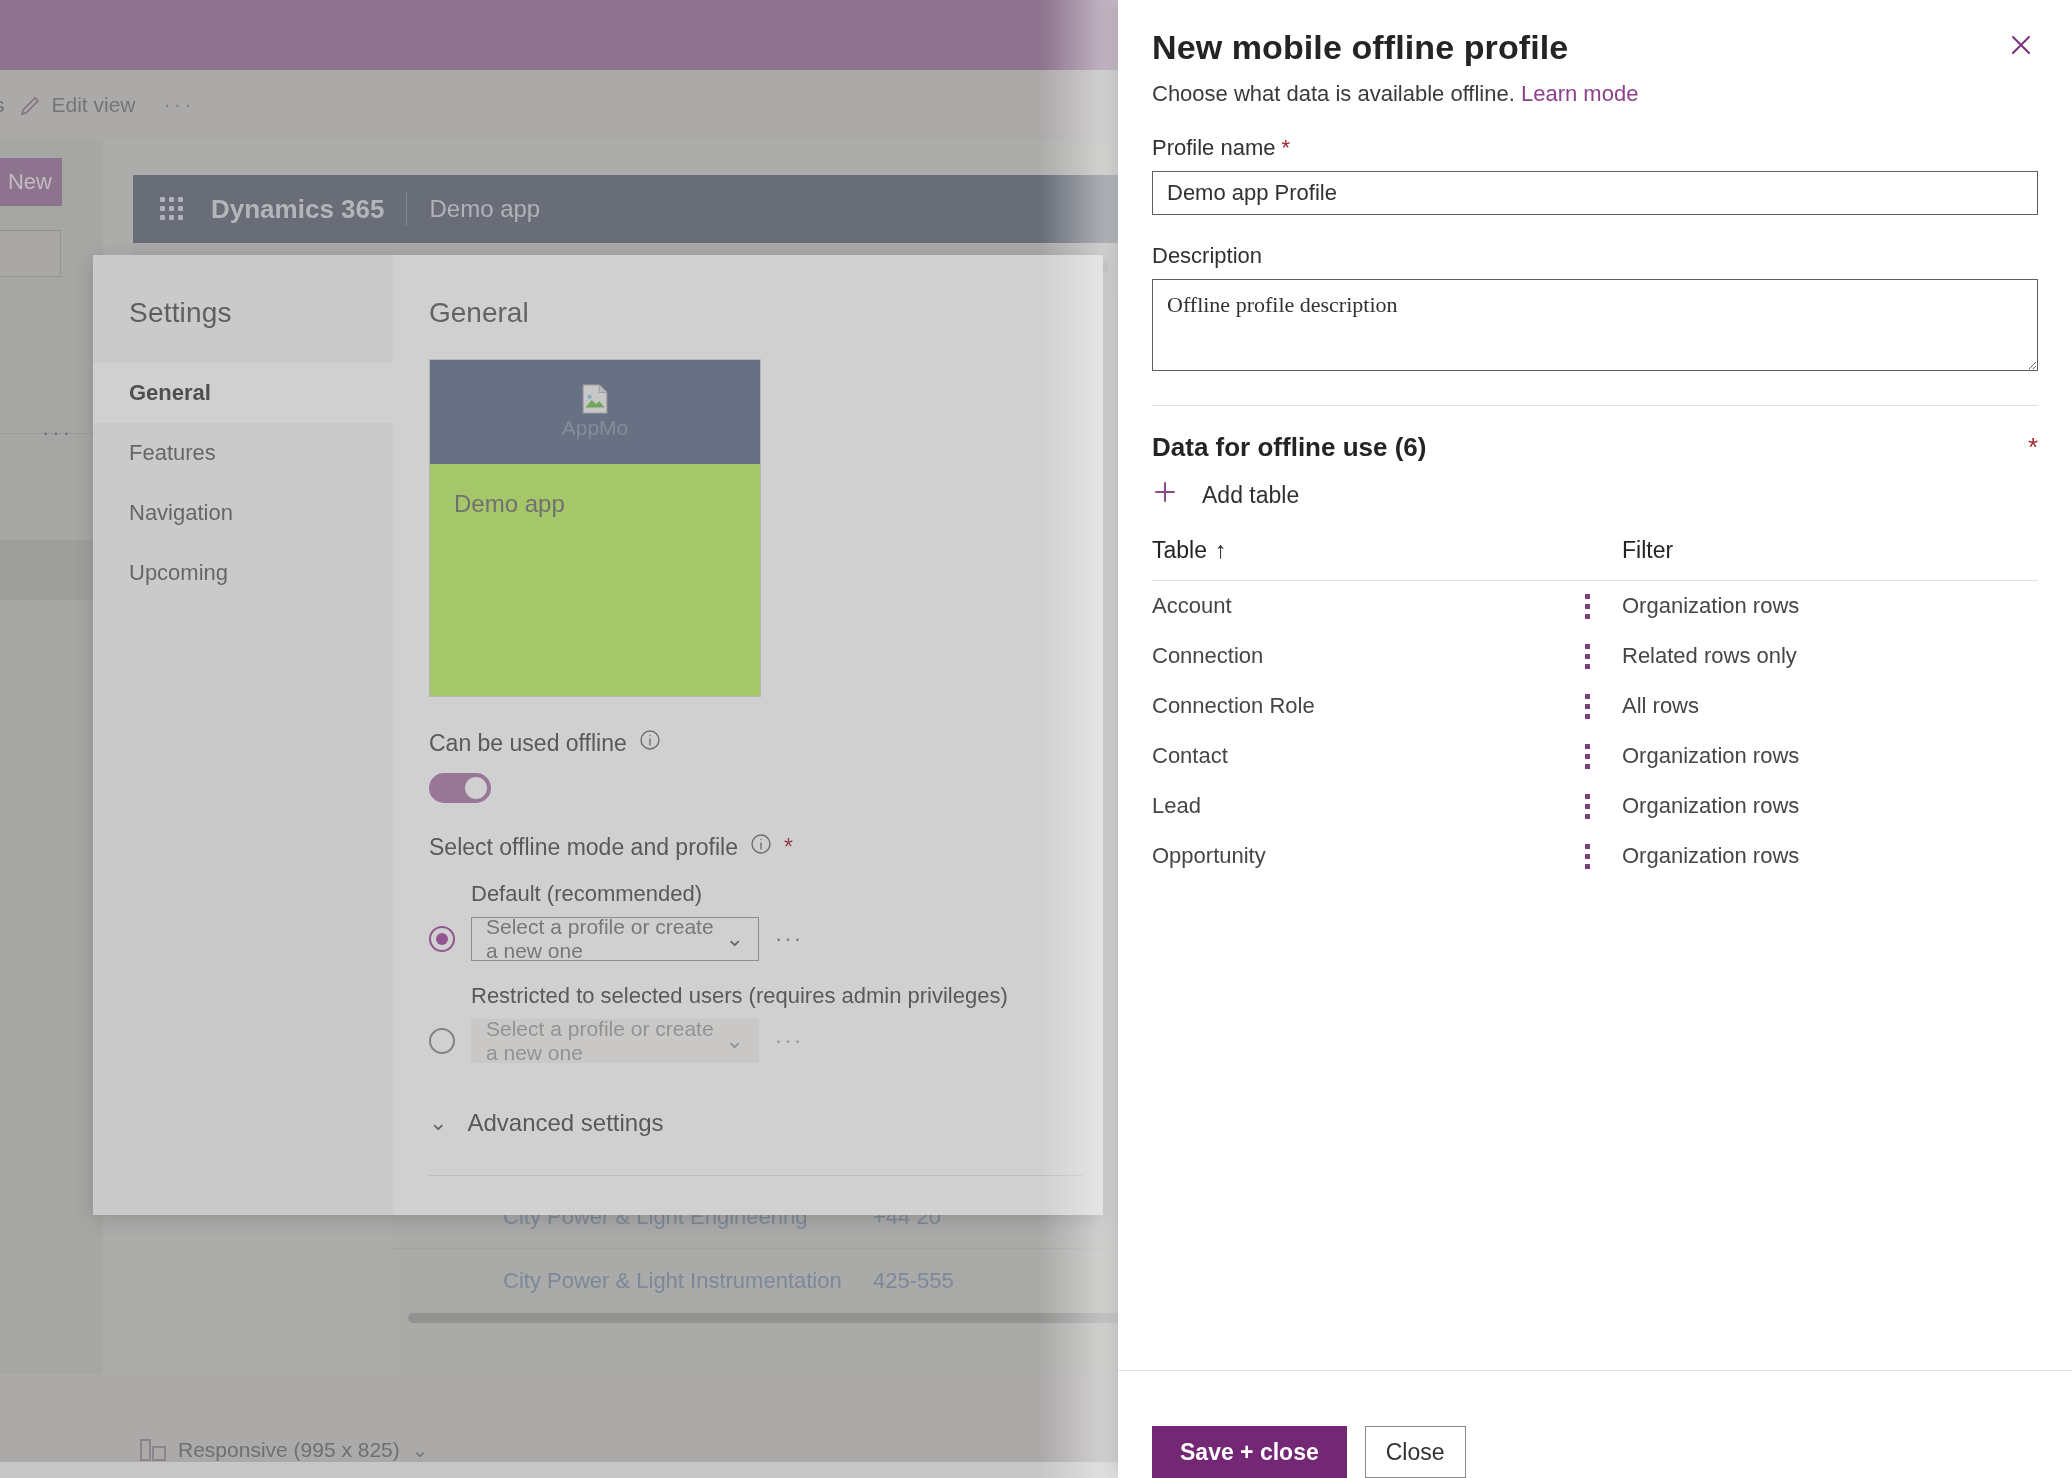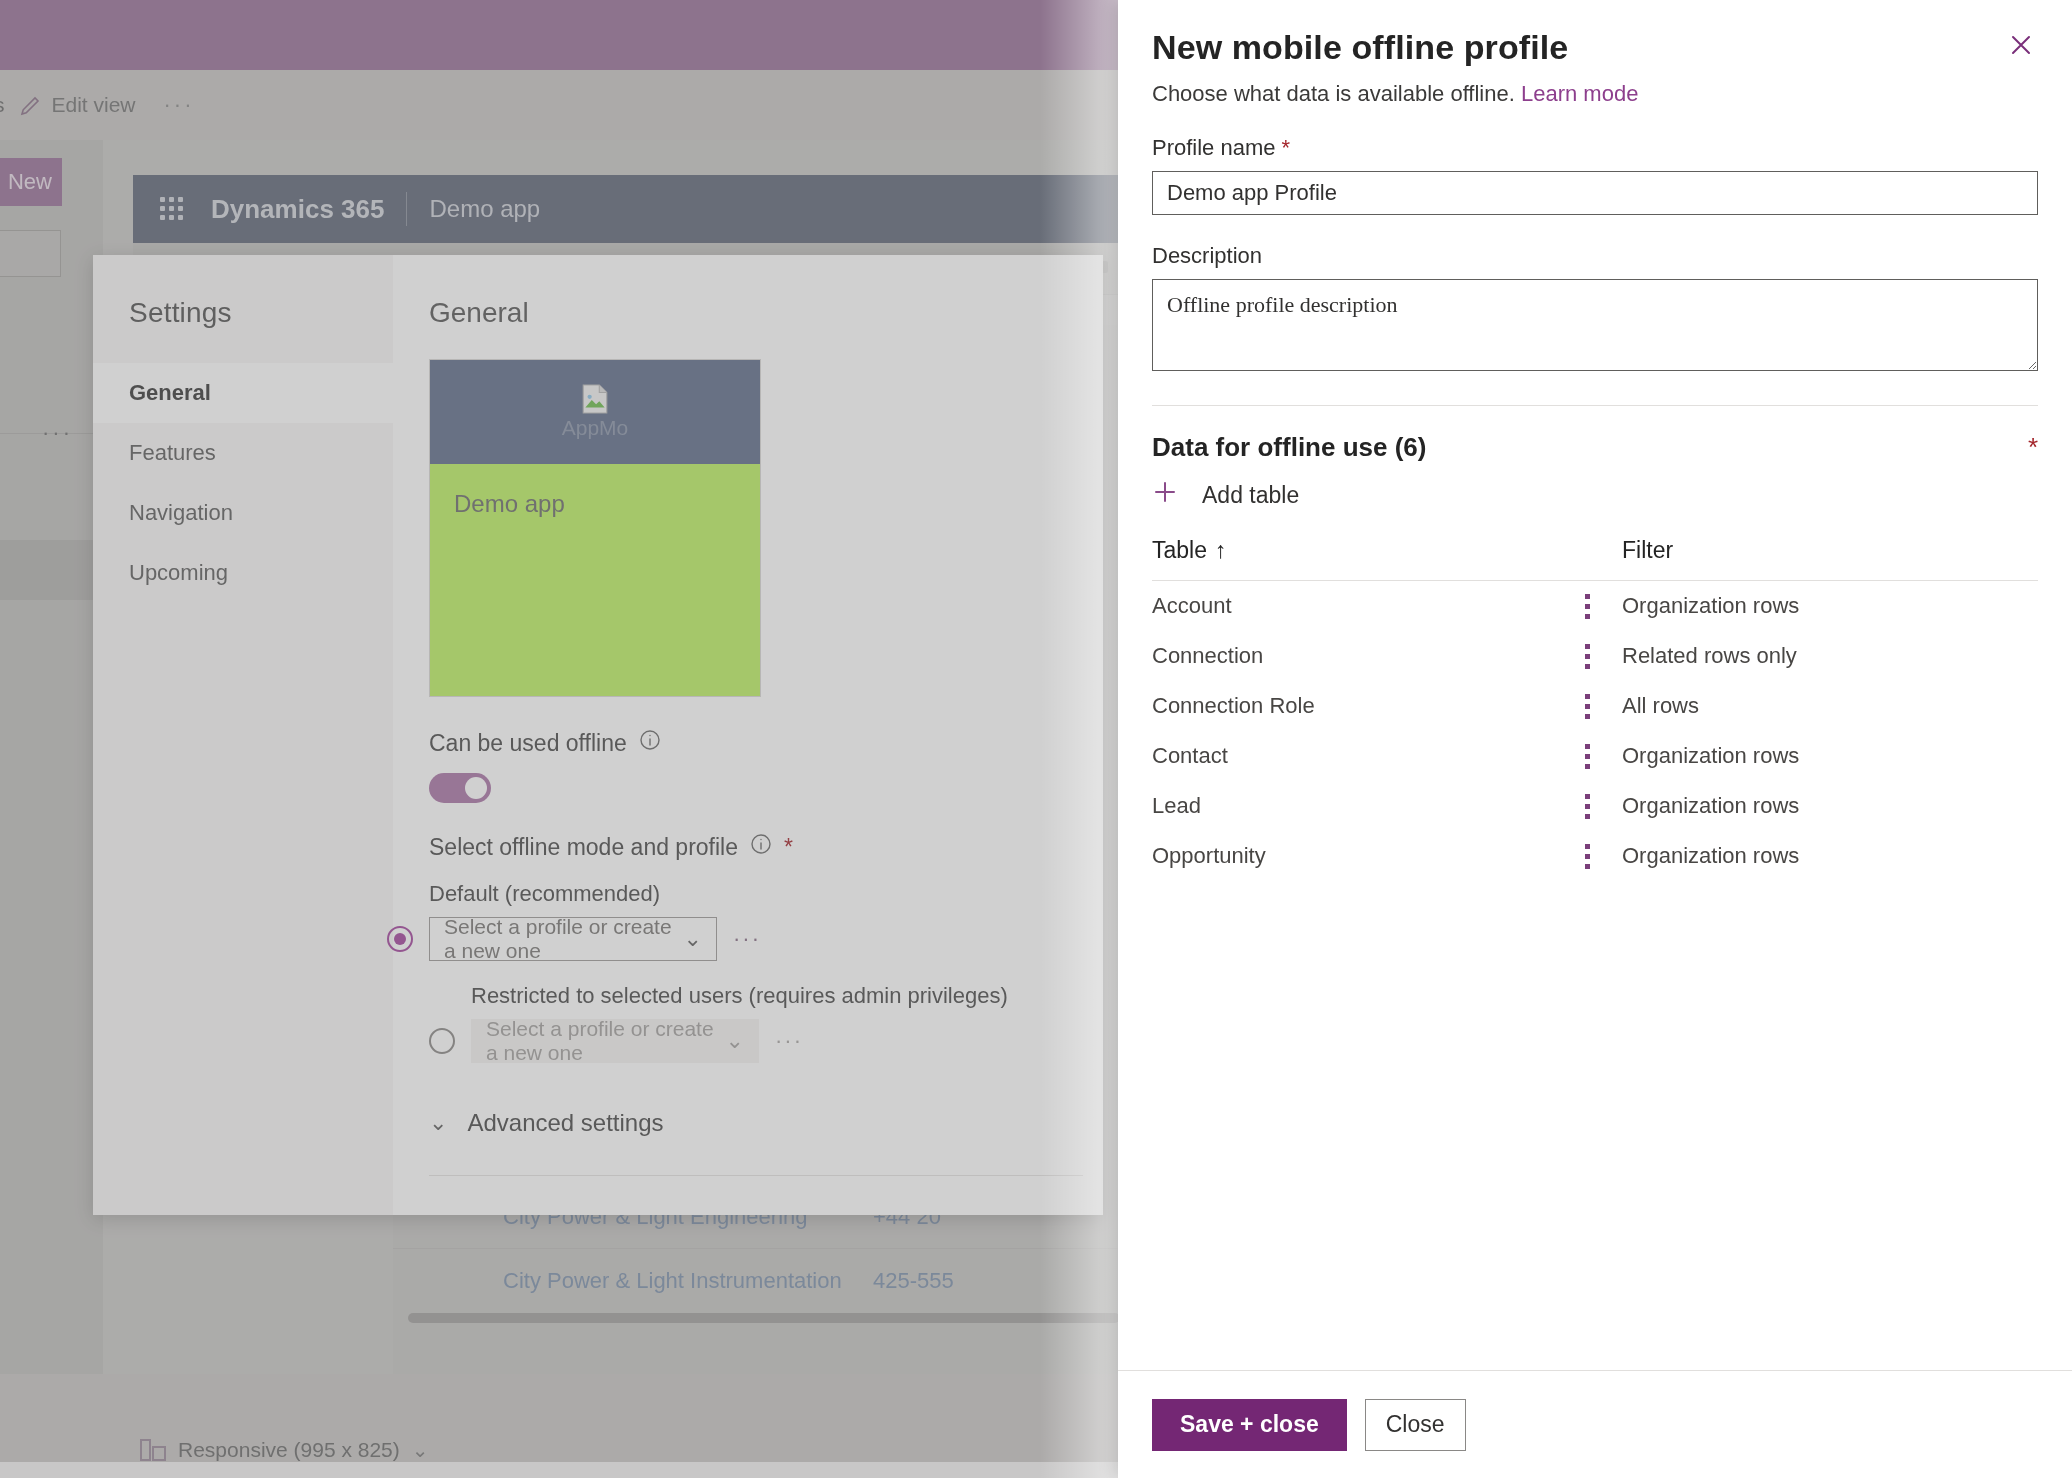--- a/index.html
+++ b/index.html
@@ -209,21 +209,21 @@
   .th.c-table { width: 470px; display:flex; align-items:center; gap:8px; }
   .th.c-filter { flex:1; }
   .tr { display:flex; align-items:center; height: 50px; margin-top: 0; }
   .td-table { width: 400px; font-size: 22px; color:#484644; }
   .td-menu { width: 70px; display:flex; justify-content:center; }
   .vdots { width: 6px; display:flex; flex-direction:column; gap: 5px; align-items:center; }
   .vdots i { width: 5px; height:5px; background:#7a3f7a; display:block; }
   .td-filter { flex:1; font-size: 22px; color:#484644; }
 
   .fly-foot {
-    height: 108px; border-top:1px solid #e1dfdd; display:flex; align-items:center;
+    height: 108px; border-top:1px solid #e1dfdd; display:flex; align-items:flex-end;
     gap: 18px; padding-left: 34px;
   }
   .btn-primary {
     height: 52px; padding: 0 28px; background:#742774; color:#fff; border:none;
     font-size: 23px; font-weight:bold; font-family:"Liberation Sans", sans-serif; cursor:pointer;
   }
   .btn-default {
     height: 52px; padding: 0 20px; background:#fff; color:#323130; border:1px solid #8a8886;
     font-size: 23px; font-family:"Liberation Sans", sans-serif; cursor:pointer;
   }
@@ -368,21 +368,21 @@
           <span>Select offline mode and profile</span>
           <span>
             <svg class="info-ico" viewBox="0 0 22 22" fill="none" stroke="#6b6b6b" stroke-width="1.4">
               <circle cx="11" cy="11" r="9"></circle>
                 <path d="M11 10v6M11 6.4v.2" stroke-linecap="round"></path>
             </svg>
           </span>
           <span class="req-star">*</span>
         </div>
 
-        <div style="margin-top:20px; ">
+        <div style="margin-top:20px; margin-left:42px">
           <div style="color:#4b4b4b; font-size:22px">Default (recommended)</div>
           <div class="radio-row" style="margin-top:10px; margin-left:-42px">
             <span class="radio on"></span>
             <span class="combo">
               <span>Select a profile or create a new one</span>
               <span class="chev">⌄</span>
             </span>
             <span class="ellipsis-btn">···</span>
           </div>
         </div>

